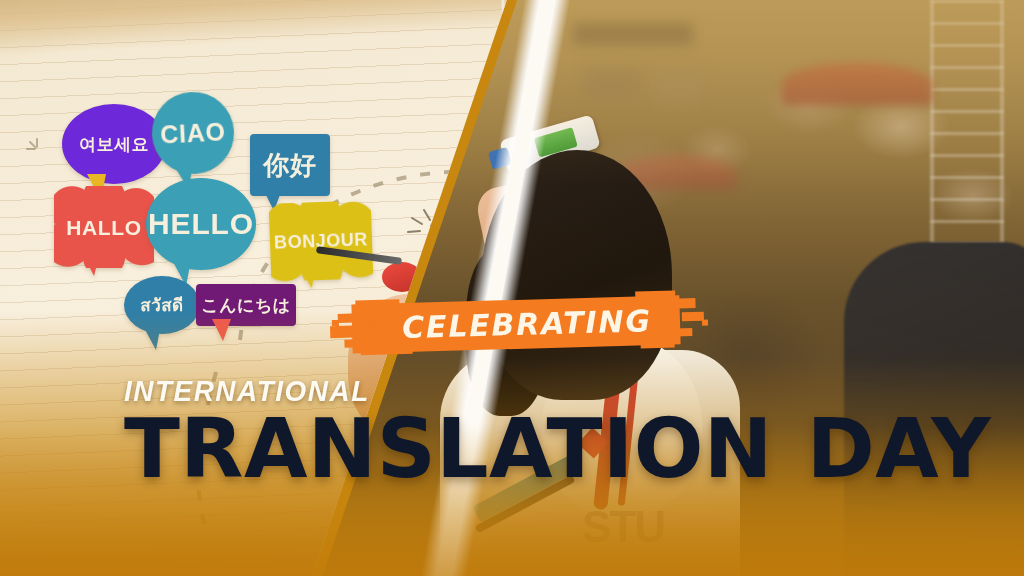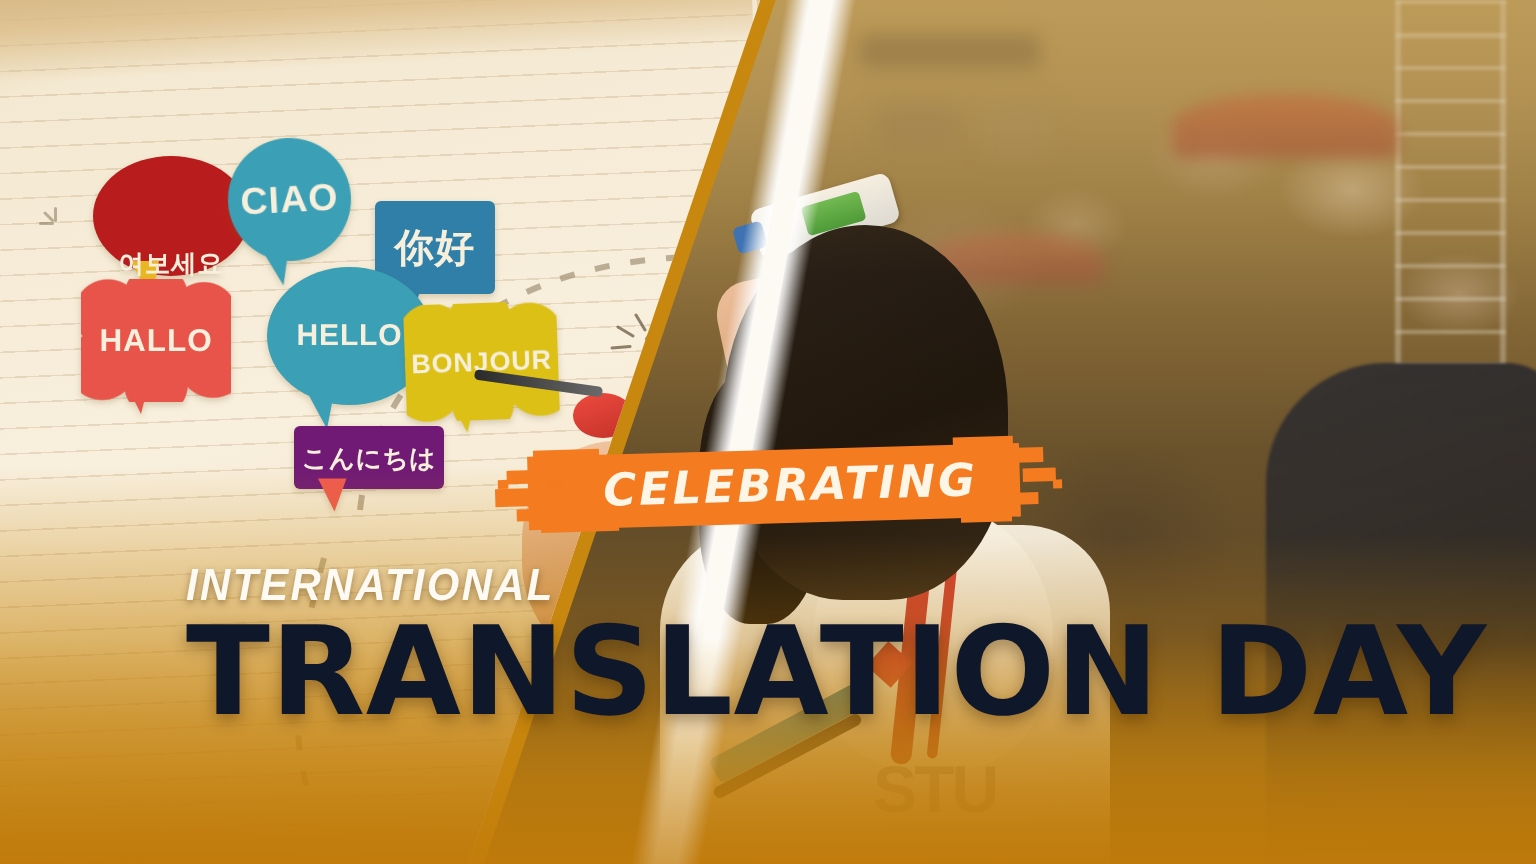--- a/index.html
+++ b/index.html
@@ -102,21 +102,21 @@
     border-left:11px solid transparent;
     border-right:8px solid transparent;
     border-top:22px solid var(--c);
   }
 
   #b-yeoboseyo{left:62px;  top:104px; width:104px;height:80px; font-size:17px;}
   #b-ciao     {left:152px; top:92px;  width:82px; height:82px; font-size:25px; transform:rotate(-3deg);}
   #b-hola     {left:222px; top:78px;  width:78px; height:56px; font-size:20px;}
   #b-nihao    {left:250px; top:134px; width:80px; height:62px; font-size:26px;}
   #b-hallo    {left:58px;  top:192px; width:92px; height:70px; font-size:21px;}
-  #b-hello    {left:146px; top:178px; width:110px;height:92px; font-size:20px;margin-left:32px;}
+  #b-hello    {left:146px; top:178px; width:110px;height:92px; font-size:30px;}
   #b-bonjour  {left:274px; top:208px; width:94px; height:66px; font-size:18px; transform:rotate(-2deg);}
   #b-sawasdee {left:124px; top:276px; width:76px; height:58px; font-size:17px;}
   #b-konnichiwa{left:196px;top:284px; width:100px;height:42px; font-size:17px;}
 
   
   #arcs{position:absolute;inset:0;z-index:0;pointer-events:none;}
 
   
   .sparkle{position:absolute;z-index:2;}
 
@@ -328,37 +328,40 @@
       </g>
     </svg>
     <svg class="sparkle" style="left:24px;top:136px;width:26px;height:26px;" viewBox="0 0 26 26">
       <g stroke="#8a7a5c" stroke-width="2" stroke-linecap="round" opacity=".55">
         <line x1="13" y1="3" x2="13" y2="11"></line>
         <line x1="3" y1="13" x2="11" y2="13"></line>
         <line x1="6" y1="6" x2="11" y2="11"></line>
       </g>
     </svg>
 
-    <div class="bub oval" id="b-yeoboseyo" style="--c:#e8b723;background:#b91c1c;align-items:flex-end;">
+    <div class="bub oval" id="b-yeoboseyo" style="--c:#e8b723;background:#6d28d9;">
       <span>여보세요</span>
     </div>
     <div class="bub oval" id="b-ciao" style="--c:#3b9fb5;background:#3b9fb5;">
       <span>CIAO</span>
     </div>
     <div class="bub rect" id="b-nihao" style="--c:#2f7fa8;background:#2f7fa8;">
       <span>你好</span>
     </div>
     <div class="bub cloud" id="b-hallo" style="--c:#e8534a;background:#e8534a;">
       <span>HALLO</span>
     </div>
     <div class="bub oval" id="b-hello" style="--c:#3b9fb5;background:#3b9fb5;">
       <span>HELLO</span>
     </div>
     <div class="bub cloud" id="b-bonjour" style="--c:#dcc016;background:#dcc016;">
       <span>BONJOUR</span>
+    </div>
+    <div class="bub oval" id="b-sawasdee" style="--c:#2f7fa8;background:#2f7fa8;">
+      <span>สวัสดี</span>
     </div>
     <div class="bub rect" id="b-konnichiwa" style="--c:#ef5a4f;background:#701a75;">
       <span>こんにちは</span>
     </div>
 
     <div style="position:absolute;left:330px;top:250px;width:180px;height:200px;">
       <div style="position:absolute;left:52px;top:12px;width:40px;height:30px;border-radius:50%;background:linear-gradient(160deg,#ef4a3e,#c2322a);"></div>
       <div style="position:absolute;left:-14px;top:2px;width:86px;height:7px;border-radius:3px;background:linear-gradient(90deg,#2a2a2a,#6a6a6a);transform:rotate(8deg);"></div>
       <div style="position:absolute;left:18px;top:44px;width:140px;height:150px;border-radius:44% 50% 40% 46%;background:linear-gradient(160deg,#f3c9a6,#dda47c 60%,#c58a63);"></div>
       <div style="position:absolute;left:96px;top:84px;width:22px;height:88px;border-radius:6px;background:linear-gradient(180deg,#6cbf4a,#46932e);transform:rotate(6deg);"></div>

